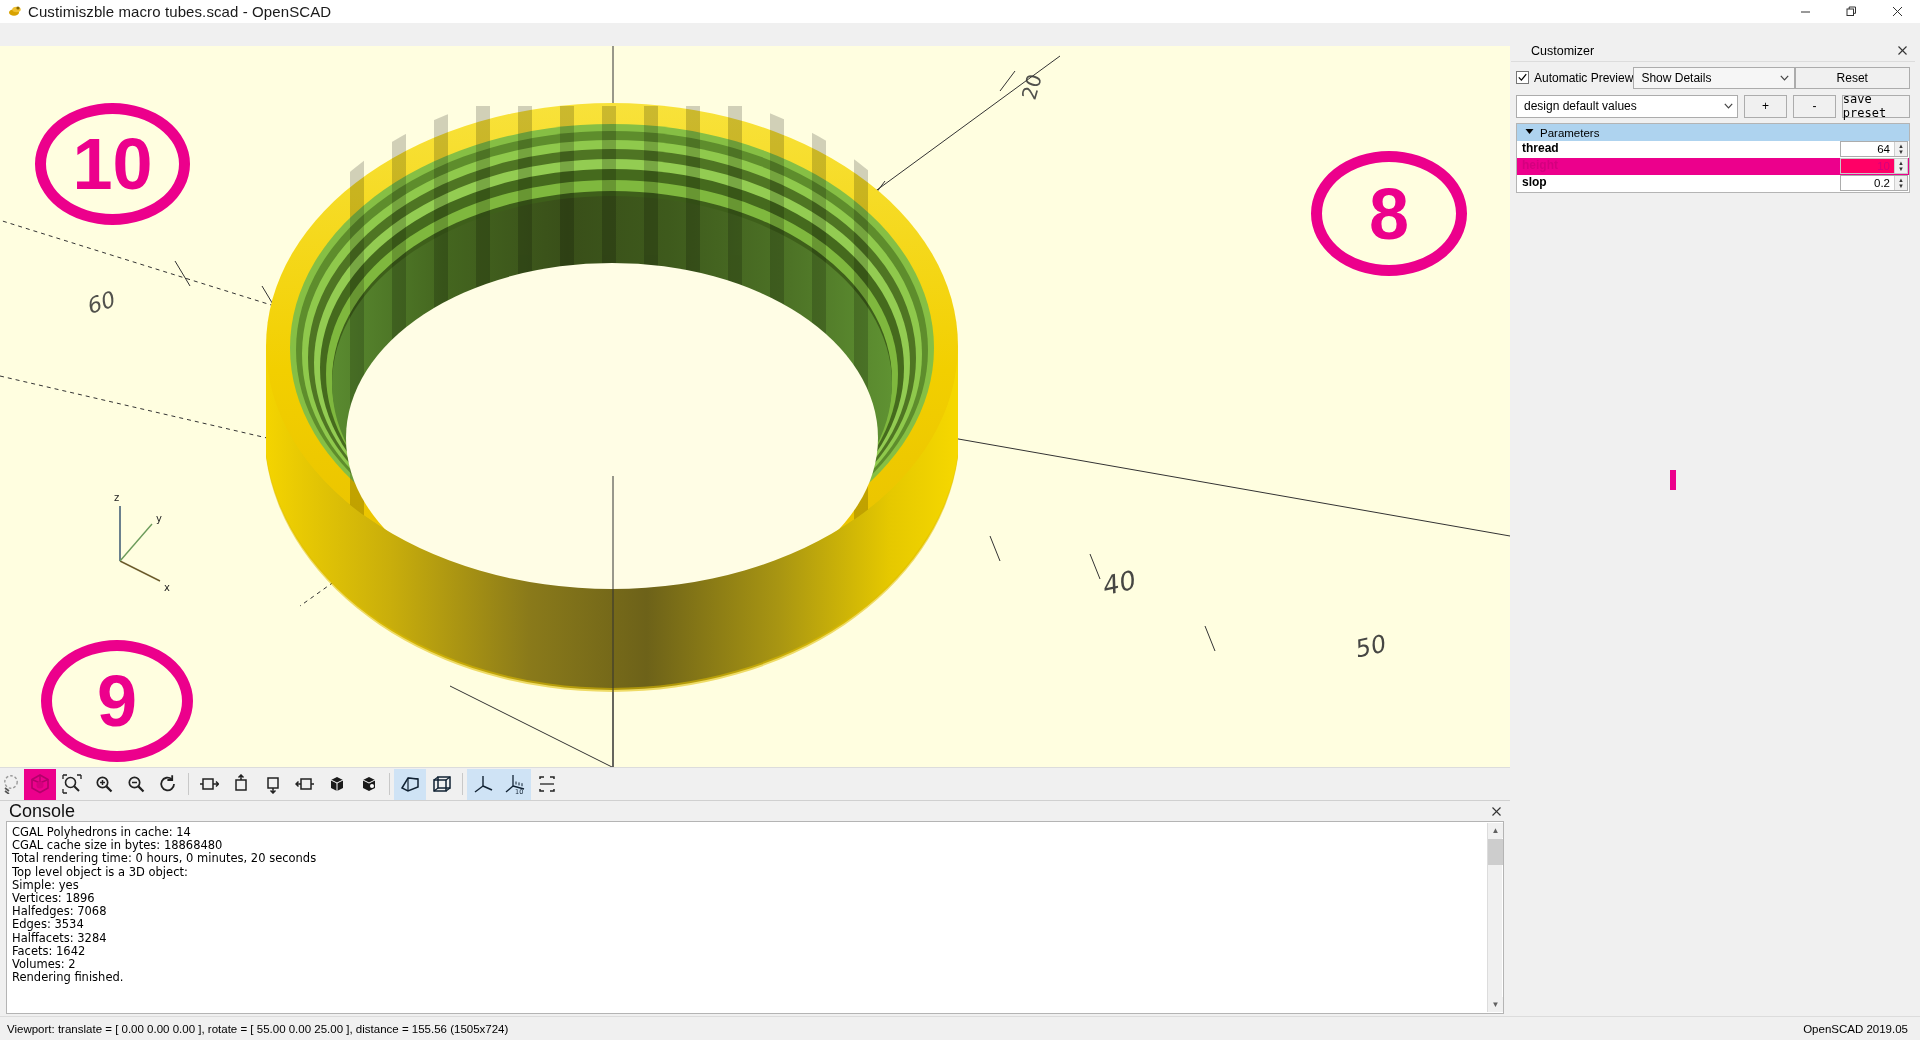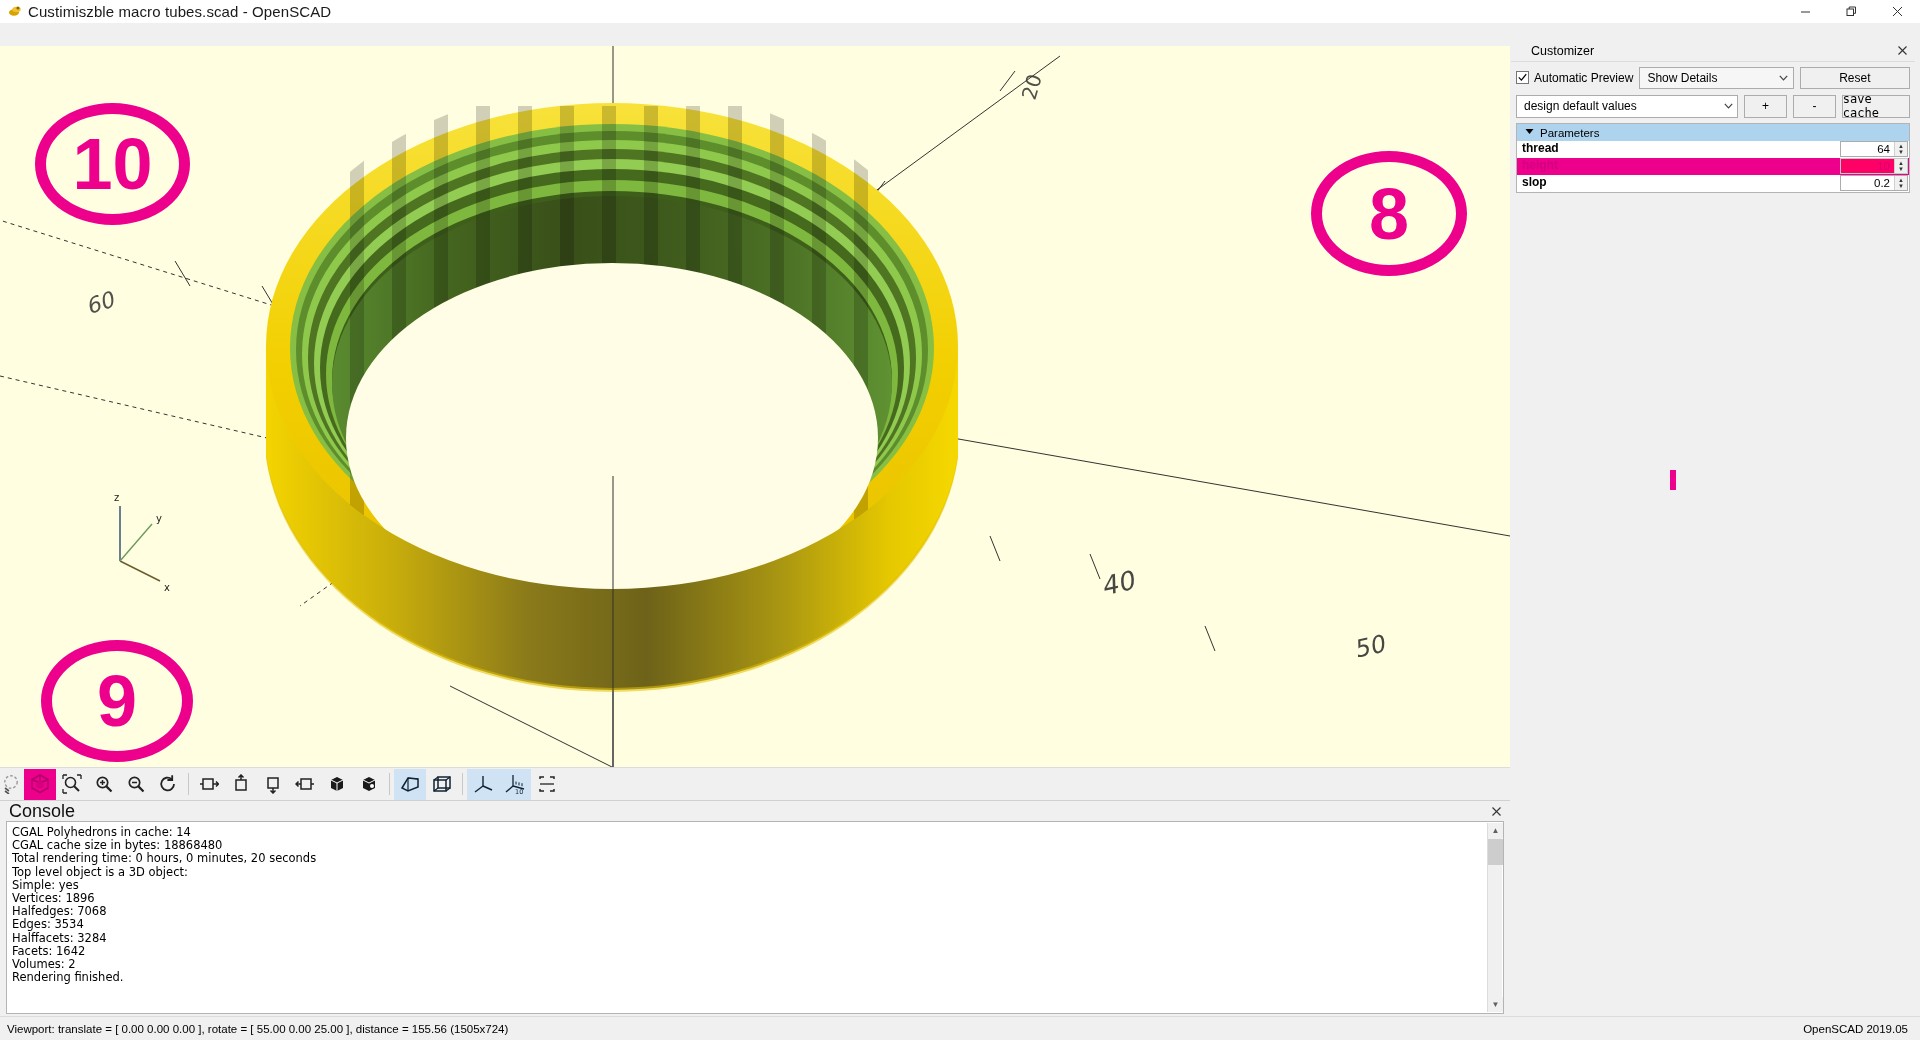--- a/index.html
+++ b/index.html
@@ -121,21 +121,21 @@
     background: #f0f0f0;
   }
   .cust-title {
     height: 22px; display: flex; align-items: center;
     border-bottom: 1px solid #dcdcdc;
   }
   .cust-title .t { font-size: 12.5px; margin-left: 20px; }
   .cust-title .x { margin-left: auto; margin-right: 8px; font-size: 13px; color: #333; }
 
   .cust-row1 {
-    display: flex; align-items: center; height: 23px; margin: 4px 5px 0 5px; gap: 6px;
+    display: flex; align-items: center; height: 23px; margin: 4px 5px 0 5px; 
   }
   .chkwrap { display: flex; align-items: center; gap: 5px; }
   .chkbox {
     width: 13px; height: 13px; border: 1px solid #767676; background: #fff;
     display: flex; align-items: center; justify-content: center;
     font-size: 10px; color: #000; line-height: 1;
   }
   .chklbl { font-size: 12px; white-space: nowrap; }
 
   .combo {
@@ -614,21 +614,21 @@
       <div class="combo" id="combo-preset">
         <div class="cv">design default values</div>
         <div class="carat">
           <svg width="9" height="6" viewBox="0 0 9 6">
               <polyline points="0.8,0.8 4.5,4.8 8.2,0.8" fill="none" stroke="#444" stroke-width="1.2"></polyline>
             </svg>
         </div>
       </div>
       <div class="btn" id="btn-plus">+</div>
       <div class="btn" id="btn-minus">-</div>
-      <div class="btn" id="btn-savepreset">save cache</div>
+      <div class="btn" id="btn-savepreset">save preset</div>
     </div>
 
     <div class="params-wrap">
       <div class="params-hdr">
         <span class="tri">
           <svg width="9" height="7" viewBox="0 0 9 7">
               <polygon points="0.5,1 8.5,1 4.5,6" fill="#000"></polygon>
             </svg>
         </span>
         <span>Parameters</span>

